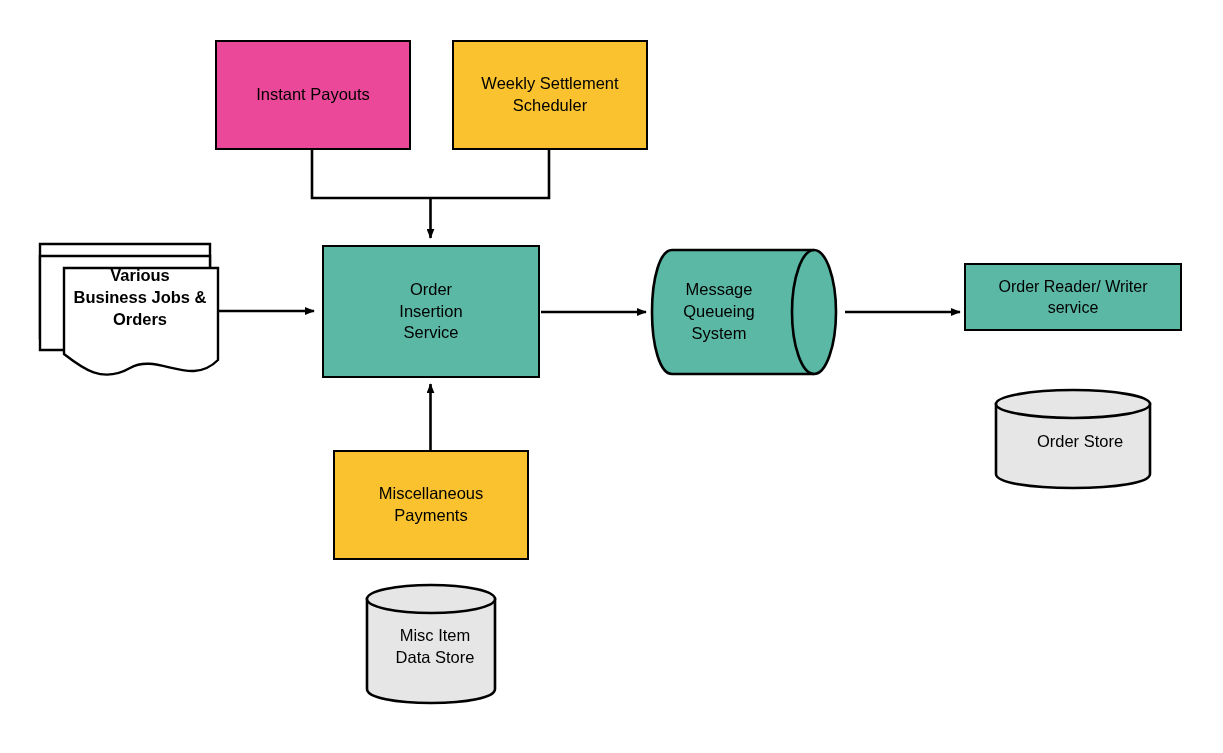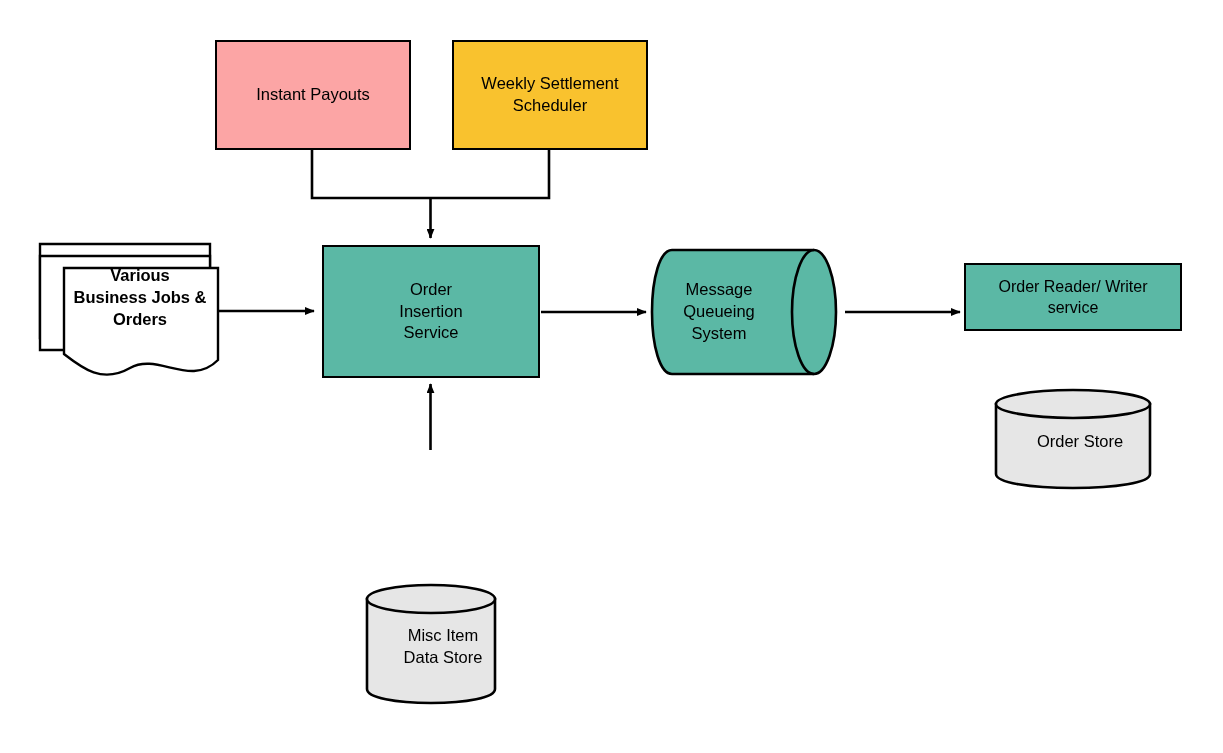--- a/index.html
+++ b/index.html
@@ -81,21 +81,21 @@
 
     <g>
       <path d="M845,312 L960,312" fill="none" stroke="#000000" stroke-width="2.6" marker-end="url(#arrowhead)"></path>
     </g>
 
     <g>
       <path d="M430.5,450 L430.5,384" fill="none" stroke="#000000" stroke-width="2.6" marker-end="url(#arrowhead)"></path>
     </g>
   </svg>
 
-  <div class="node rect" style="left:215px; top:40px; width:196px; height:110px; background:#fca5a5;">
+  <div class="node rect" style="left:215px; top:40px; width:196px; height:110px; background:#ec4899;">
     <span>Instant Payouts</span>
   </div>
 
   <div class="node rect" style="left:452px; top:40px; width:196px; height:110px; background:#F9C22E;">
     <span>Weekly Settlement
 Scheduler</span>
   </div>
 
   <svg class="svg-node" style="left:38px; top:242px; width:184px; height:146px;" viewBox="0 0 184 146">
     <path d="M2,2 L172,2 L172,96 L2,96 Z" fill="#FFFFFF" stroke="#000000" stroke-width="2.4"></path>
@@ -124,21 +124,25 @@
     <span>Order Reader/ Writer
 service</span>
   </div>
 
   <svg class="svg-node" style="left:994px; top:388px; width:158px; height:102px;" viewBox="0 0 158 102">
     <path d="M2,16 L2,86 C2,94.8 36.4,100 79,100 C121.6,100 156,94.8 156,86 L156,16 Z" fill="#E6E6E6" stroke="#000000" stroke-width="2.6"></path>
     <ellipse cx="79" cy="16" rx="77" ry="14" fill="#E6E6E6" stroke="#000000" stroke-width="2.6"></ellipse>
   </svg>
   <div class="svg-label" style="left:994px; top:418px; width:172px; height:48px;">Order Store</div>
 
+  <div class="node rect" style="left:333px; top:450px; width:196px; height:110px; background:#F9C22E;">
+    <span>Miscellaneous
+Payments</span>
+  </div>
 
   <svg class="svg-node" style="left:365px; top:583px; width:132px; height:124px;" viewBox="0 0 132 124">
     <path d="M2,16 L2,106 C2,114.8 30.8,120 66,120 C101.2,120 130,114.8 130,106 L130,16 Z" fill="#E6E6E6" stroke="#000000" stroke-width="2.6"></path>
     <ellipse cx="66" cy="16" rx="64" ry="14" fill="#E6E6E6" stroke="#000000" stroke-width="2.6"></ellipse>
   </svg>
-  <div class="svg-label" style="left:377px; top:620px; width:132px; height:54px;">Misc Item
+  <div class="svg-label" style="left:369px; top:620px; width:132px; height:54px;">Misc Item
 Data Store</div>
 
 </div>
 
 </body></html>

